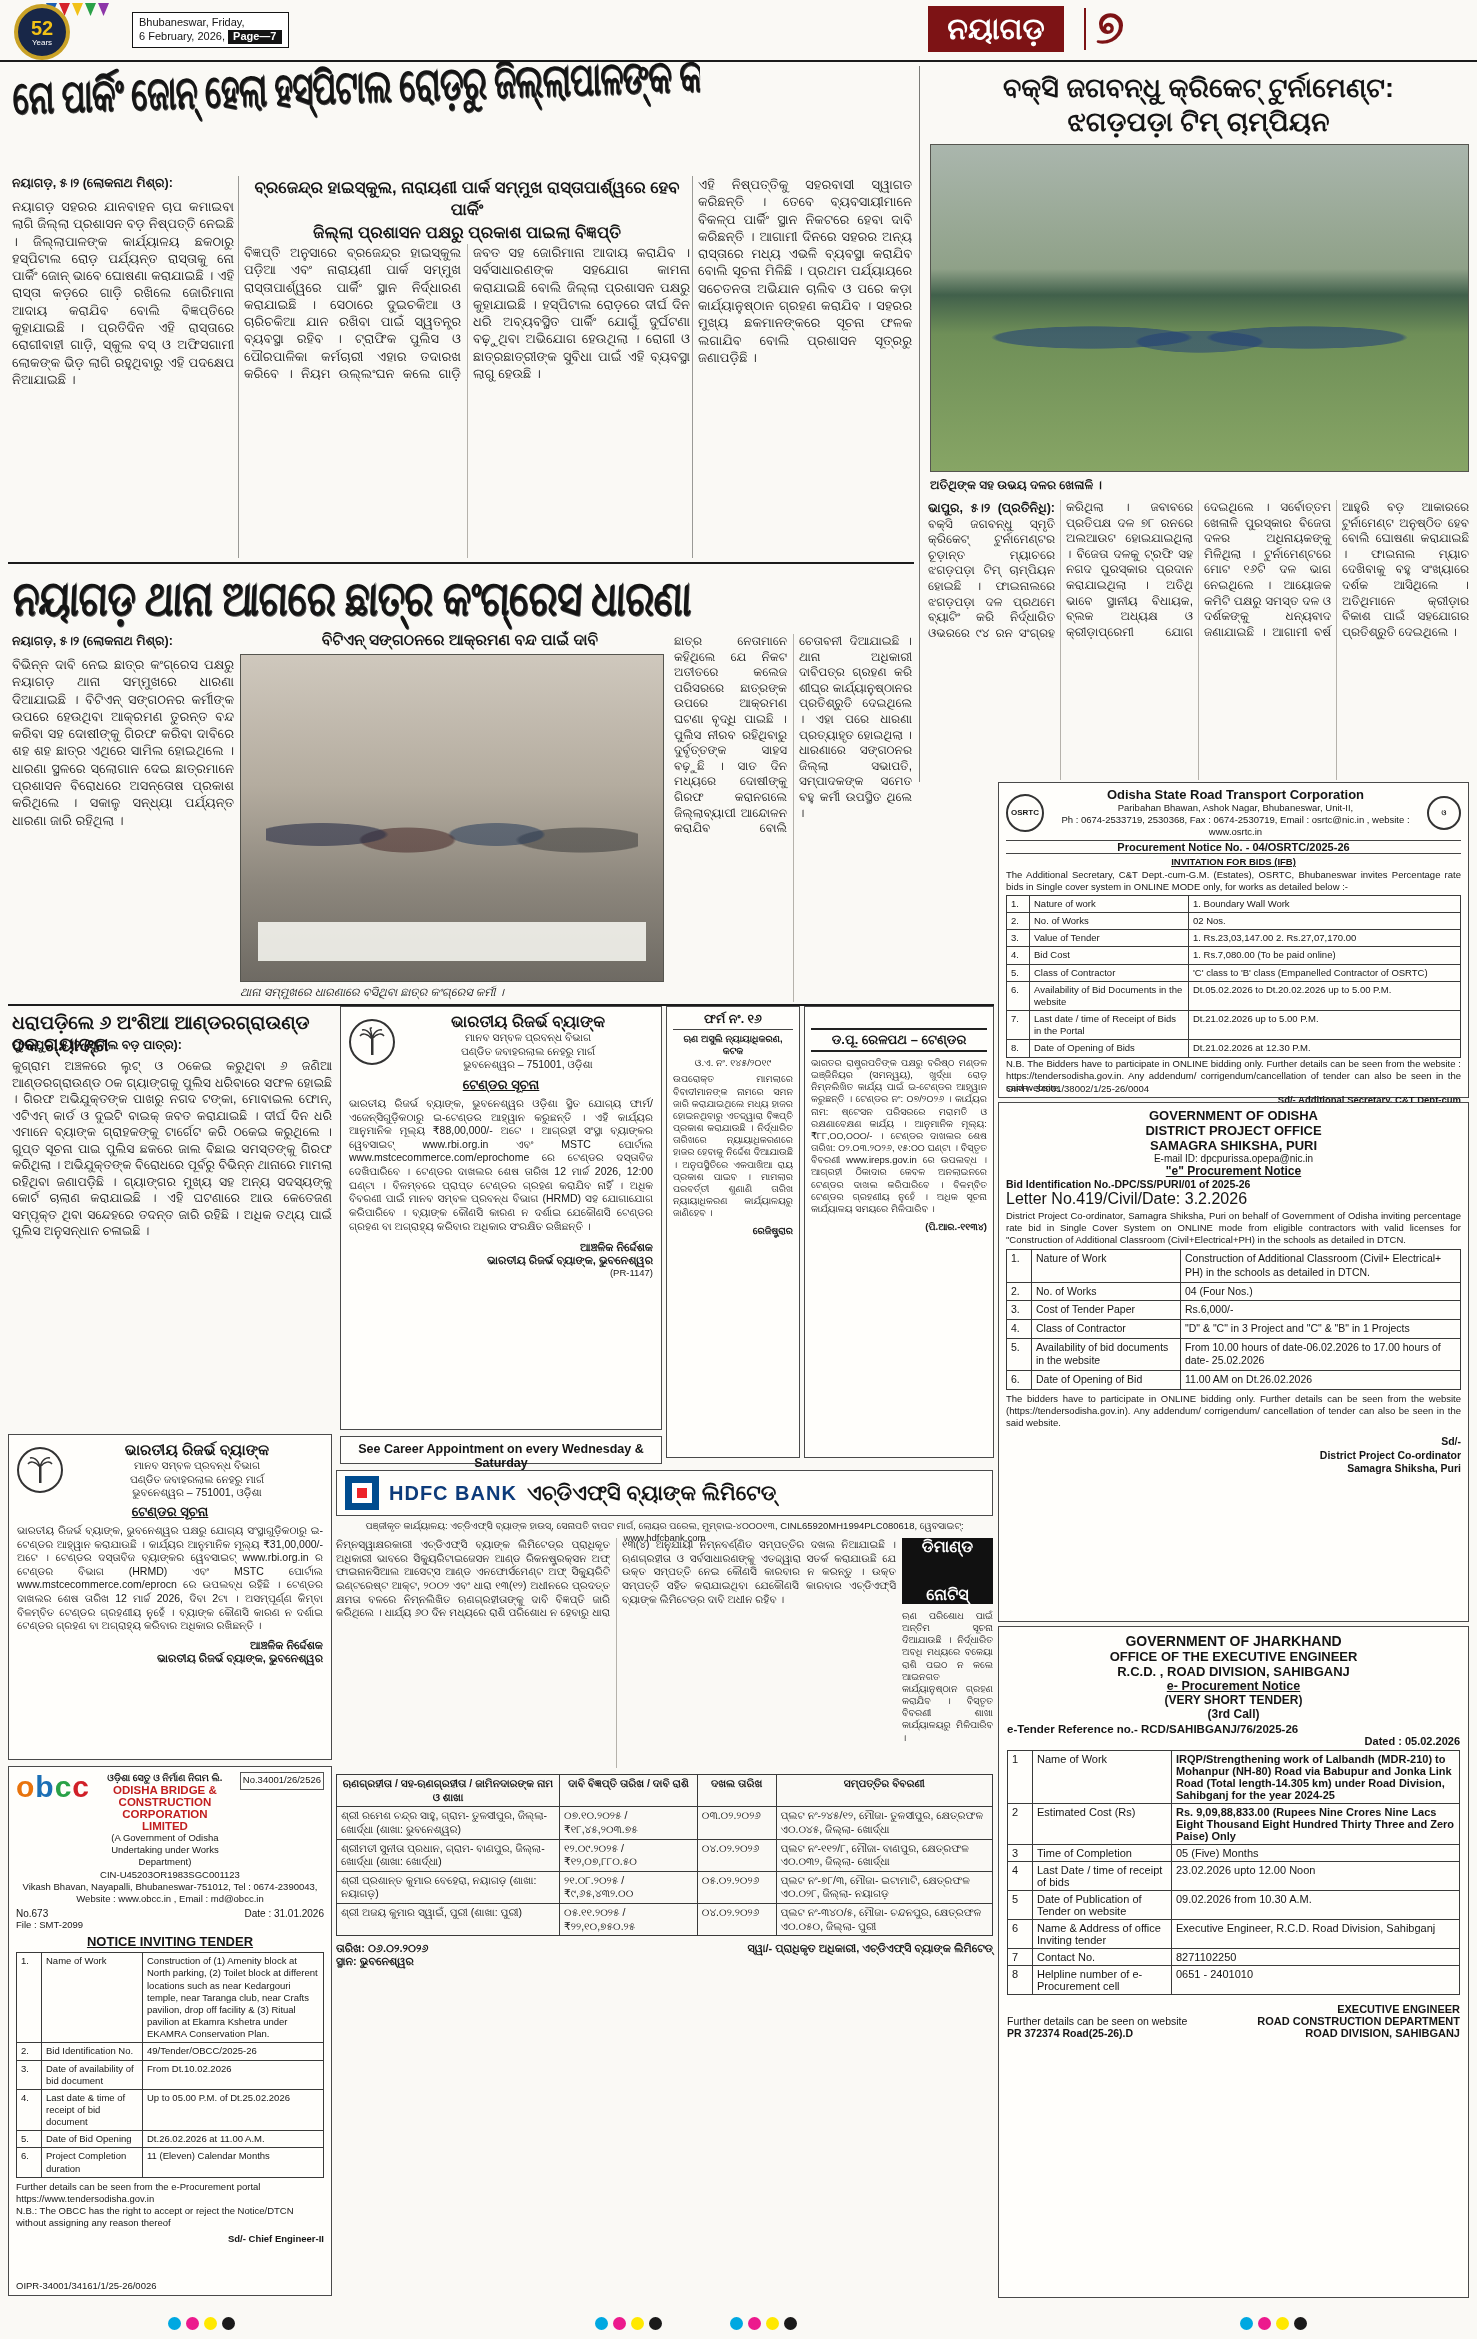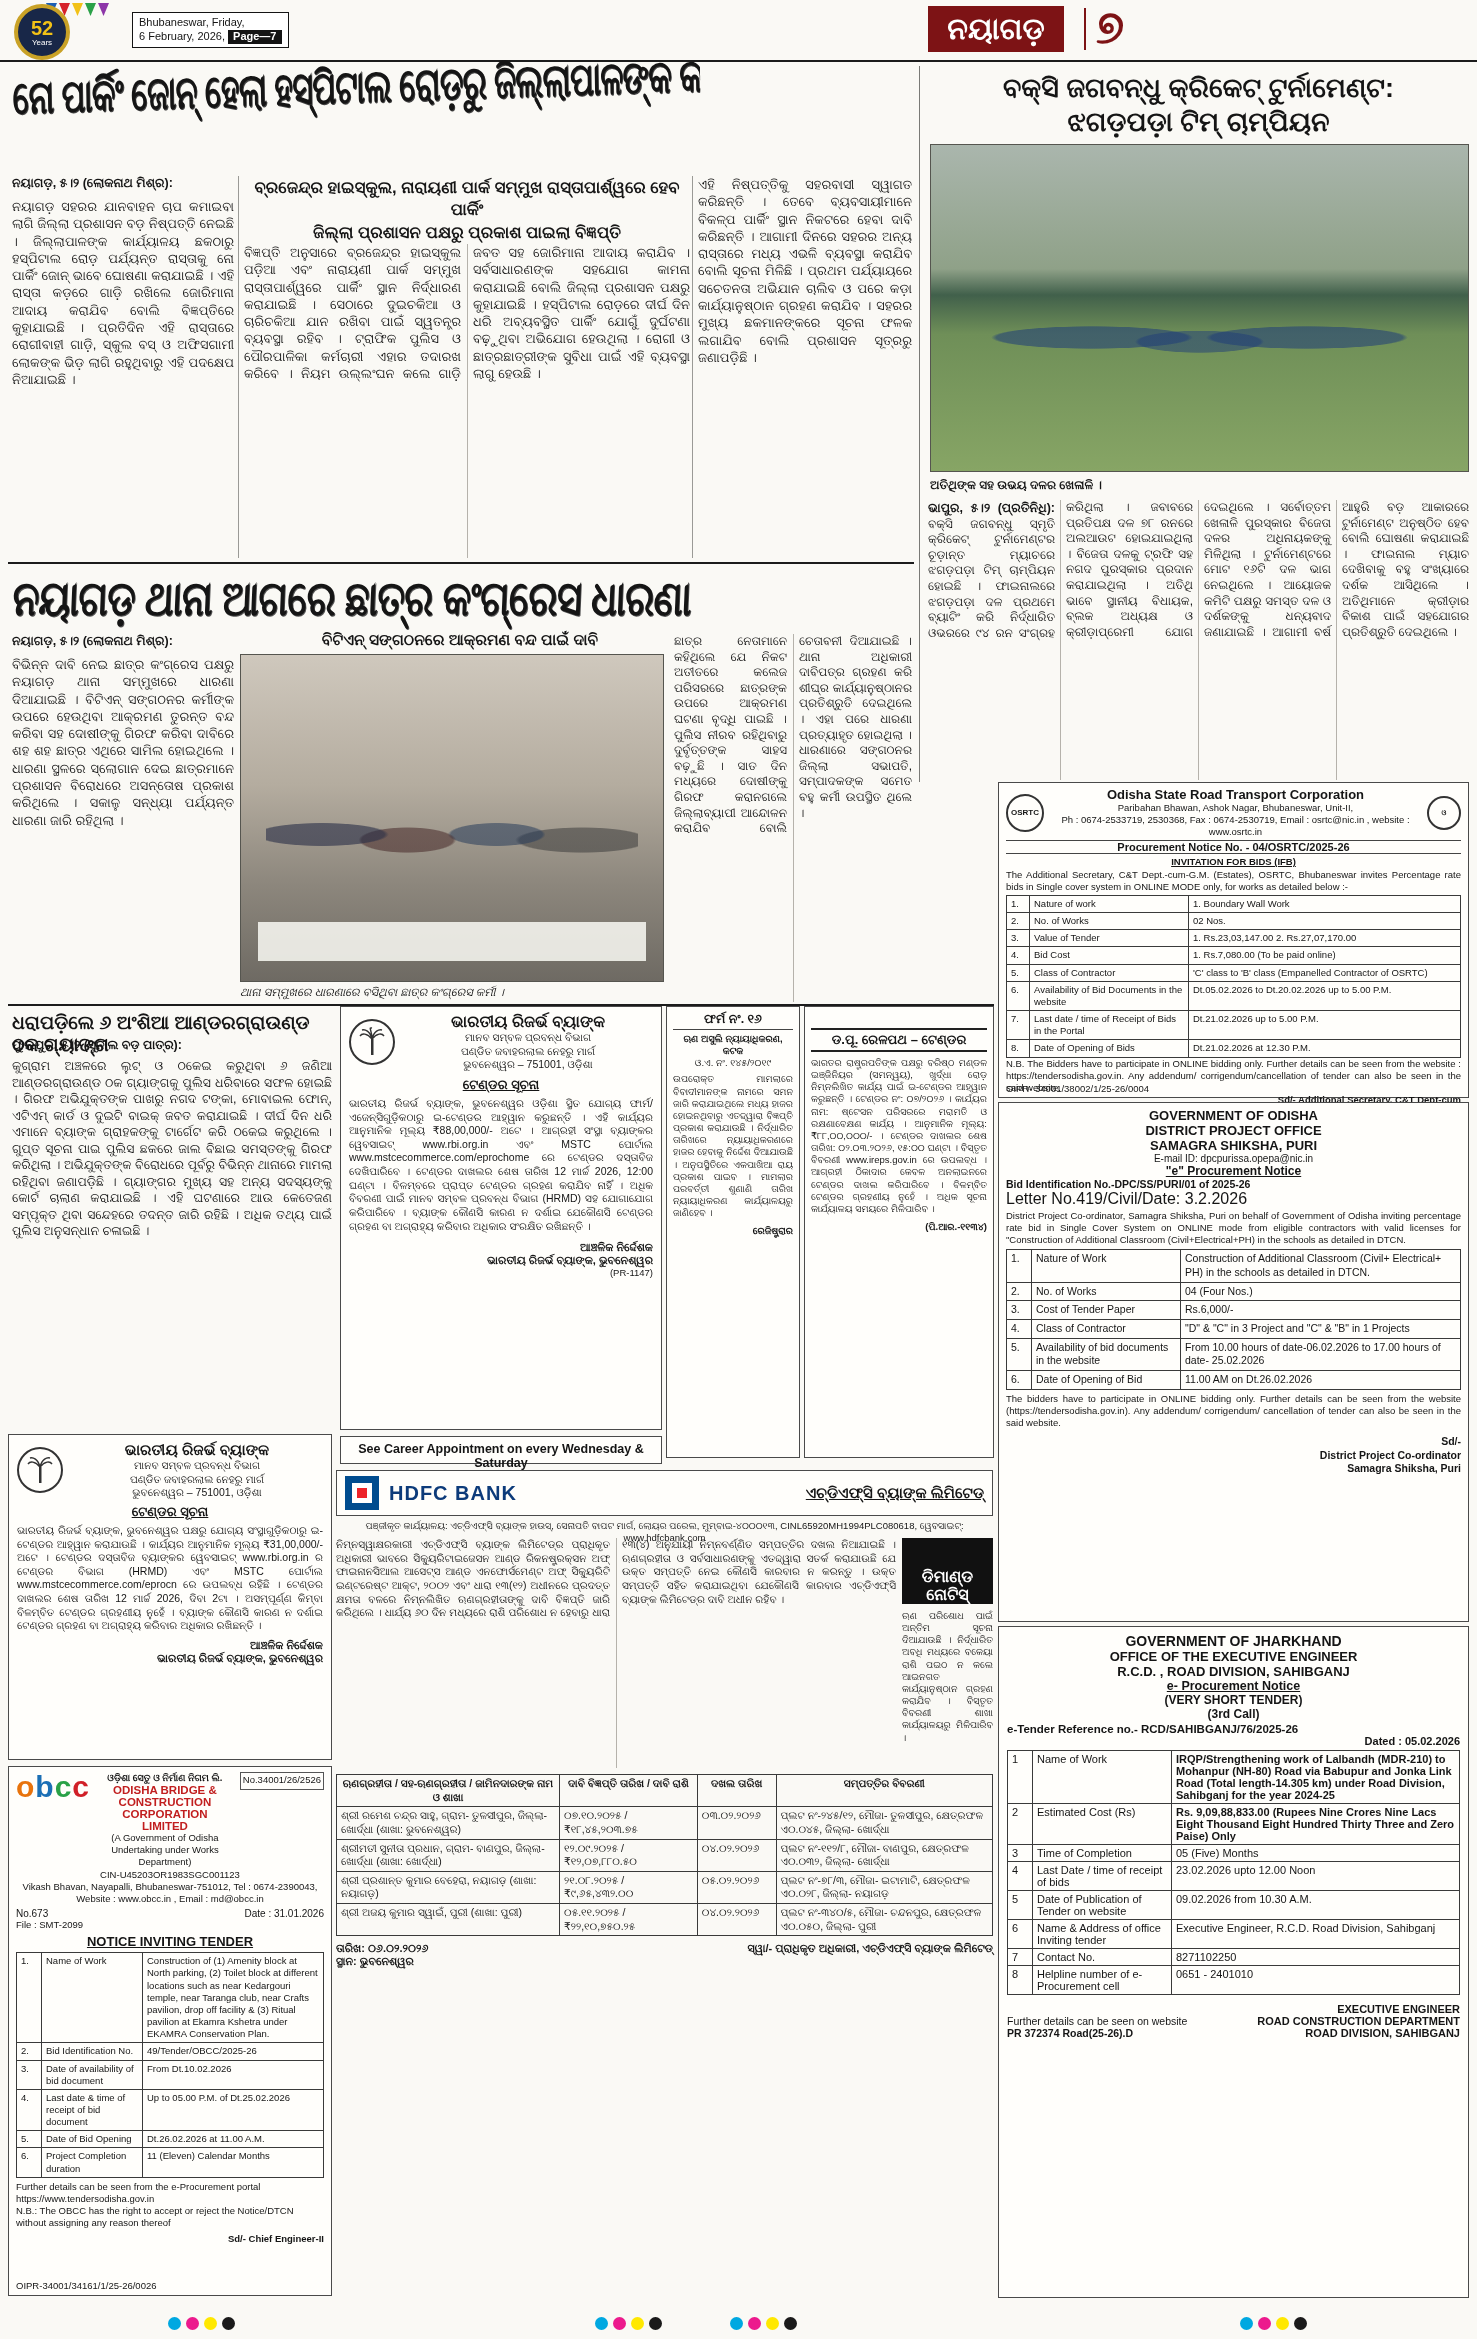--- a/index.html
+++ b/index.html
@@ -42,21 +42,21 @@
               font-weight:900;font-size:30px;}
   .pageno{position:absolute;color:#7d1315;font-weight:900;font-size:46px;}
   .hdfc-logo{width:34px;height:34px;background:#004c8f;position:relative;flex:0 0 auto;}
   .hdfc-logo::before{content:"";position:absolute;left:7px;top:7px;width:20px;height:20px;background:#fff;}
   .hdfc-logo::after{content:"";position:absolute;left:12px;top:12px;width:10px;height:10px;background:#ed232a;}
   .rbi-logo{width:42px;height:42px;border-radius:50%;border:2px solid #333;flex:0 0 auto;
             display:flex;align-items:center;justify-content:center;}
   .obcc-logo{font-weight:900;font-size:30px;letter-spacing:1px;line-height:1;}
   .obcc-logo .l1{color:#e8730c}.obcc-logo .l2{color:#1b6fb5}.obcc-logo .l3{color:#2aa147}.obcc-logo .l4{color:#d12028}
   .demandbox{position:absolute;background:#111;color:#fff;text-align:center;font-weight:900;
-             display:flex;flex-direction:column;justify-content:flex-end;box-sizing:border-box;}
+             display:flex;flex-direction:column;justify-content:space-between;box-sizing:border-box;}
   .sigblock{font-weight:bold;}
 </style>
 </head>
 <body>
 
 <div class="page">
 
   <div class="abs" style="left:46px;top:2px;">
     <span class="flag" style="background:#1c5fb4"></span><span class="flag" style="background:#d6222a"></span><span class="flag" style="background:#f2c117"></span><span class="flag" style="background:#2aa147"></span><span class="flag" style="background:#8d36a8"></span>
   </div>
@@ -255,21 +255,21 @@
       </table>
     <div class="tiny" style="margin-top:3px;">Further details can be seen from the e-Procurement portal https://www.tendersodisha.gov.in</div>
     <div class="tiny">N.B.: The OBCC has the right to accept or reject the Notice/DTCN without assigning any reason thereof</div>
     <div class="right tiny bold" style="margin-top:4px;">Sd/- Chief Engineer-II</div>
     <div class="tiny" style="position:absolute;bottom:3px;left:7px;">OIPR-34001/34161/1/25-26/0026</div>
   </div>
 
   <div class="notice" style="left:336px;top:1470px;width:657px;height:46px;padding:4px 8px;display:flex;align-items:center;gap:10px;">
     <div class="hdfc-logo"></div>
     <div class="bold" style="font-size:20px;color:#0d3b7a;letter-spacing:1px;">HDFC BANK</div>
-    <div class="bold" style="font-size:15px;flex:1;text-align:right;text-decoration:underline;">ଏଚ୍‌ଡିଏଫ୍‌ସି ବ୍ୟାଙ୍କ ଲିମିଟେଡ୍</div>
+    <div class="bold" style="font-size:21px;flex:1;text-align:left;">ଏଚ୍‌ଡିଏଫ୍‌ସି ବ୍ୟାଙ୍କ ଲିମିଟେଡ୍</div>
   </div>
   <div class="abs tiny center" style="left:336px;top:1520px;width:657px;">ପଞ୍ଜୀକୃତ କାର୍ଯ୍ୟାଳୟ: ଏଚ୍‌ଡିଏଫ୍‌ସି ବ୍ୟାଙ୍କ ହାଉସ୍, ସେନାପତି ବାପଟ ମାର୍ଗ, ଲୋୟର ପରେଲ, ମୁମ୍ବାଇ-୪୦୦୦୧୩, CINL65920MH1994PLC080618, ୱେବସାଇଟ୍: www.hdfcbank.com</div>
 
   <div class="abs small just cols2" style="left:336px;top:1538px;width:560px;height:230px;overflow:hidden;">ନିମ୍ନସ୍ୱାକ୍ଷରକାରୀ ଏଚ୍‌ଡିଏଫ୍‌ସି ବ୍ୟାଙ୍କ ଲିମିଟେଡ୍‌ର ପ୍ରାଧିକୃତ ଅଧିକାରୀ ଭାବରେ ସିକ୍ୟୁରିଟାଇଜେସନ ଆଣ୍ଡ ରିକନଷ୍ଟ୍ରକ୍ସନ ଅଫ୍ ଫାଇନାନସିଆଲ ଆସେଟ୍ସ ଆଣ୍ଡ ଏନଫୋର୍ସମେଣ୍ଟ ଅଫ୍ ସିକ୍ୟୁରିଟି ଇଣ୍ଟରେଷ୍ଟ ଆକ୍ଟ, ୨୦୦୨ ଏବଂ ଧାରା ୧୩(୧୨) ଅଧୀନରେ ପ୍ରଦତ୍ତ କ୍ଷମତା ବଳରେ ନିମ୍ନଲିଖିତ ଋଣଗ୍ରହୀତାଙ୍କୁ ଦାବି ବିଜ୍ଞପ୍ତି ଜାରି କରିଥିଲେ । ଧାର୍ଯ୍ୟ ୬୦ ଦିନ ମଧ୍ୟରେ ରାଶି ପରିଶୋଧ ନ ହେବାରୁ ଧାରା ୧୩(୪) ଅନୁଯାୟୀ ନିମ୍ନବର୍ଣ୍ଣିତ ସମ୍ପତ୍ତିର ଦଖଲ ନିଆଯାଇଛି । ଋଣଗ୍ରହୀତା ଓ ସର୍ବସାଧାରଣଙ୍କୁ ଏତଦ୍ଦ୍ୱାରା ସତର୍କ କରାଯାଉଛି ଯେ ଉକ୍ତ ସମ୍ପତ୍ତି ନେଇ କୌଣସି କାରବାର ନ କରନ୍ତୁ । ଉକ୍ତ ସମ୍ପତ୍ତି ସହିତ କରାଯାଇଥିବା ଯେକୌଣସି କାରବାର ଏଚ୍‌ଡିଏଫ୍‌ସି ବ୍ୟାଙ୍କ ଲିମିଟେଡ୍‌ର ଦାବି ଅଧୀନ ରହିବ ।</div>
 
   <div class="demandbox" style="left:902px;top:1538px;width:91px;height:66px;font-size:16px;">
     <div>ଡିମାଣ୍ଡ</div>
     <div>ନୋଟିସ୍</div>
   </div>
   <div class="abs tiny just" style="left:902px;top:1610px;width:91px;height:158px;overflow:hidden;">ଋଣ ପରିଶୋଧ ପାଇଁ ଅନ୍ତିମ ସୂଚନା ଦିଆଯାଉଛି । ନିର୍ଦ୍ଧାରିତ ଅବଧି ମଧ୍ୟରେ ବକେୟା ରାଶି ପଇଠ ନ କଲେ ଆଇନଗତ କାର୍ଯ୍ୟାନୁଷ୍ଠାନ ଗ୍ରହଣ କରାଯିବ । ବିସ୍ତୃତ ବିବରଣୀ ଶାଖା କାର୍ଯ୍ୟାଳୟରୁ ମିଳିପାରିବ ।</div>

